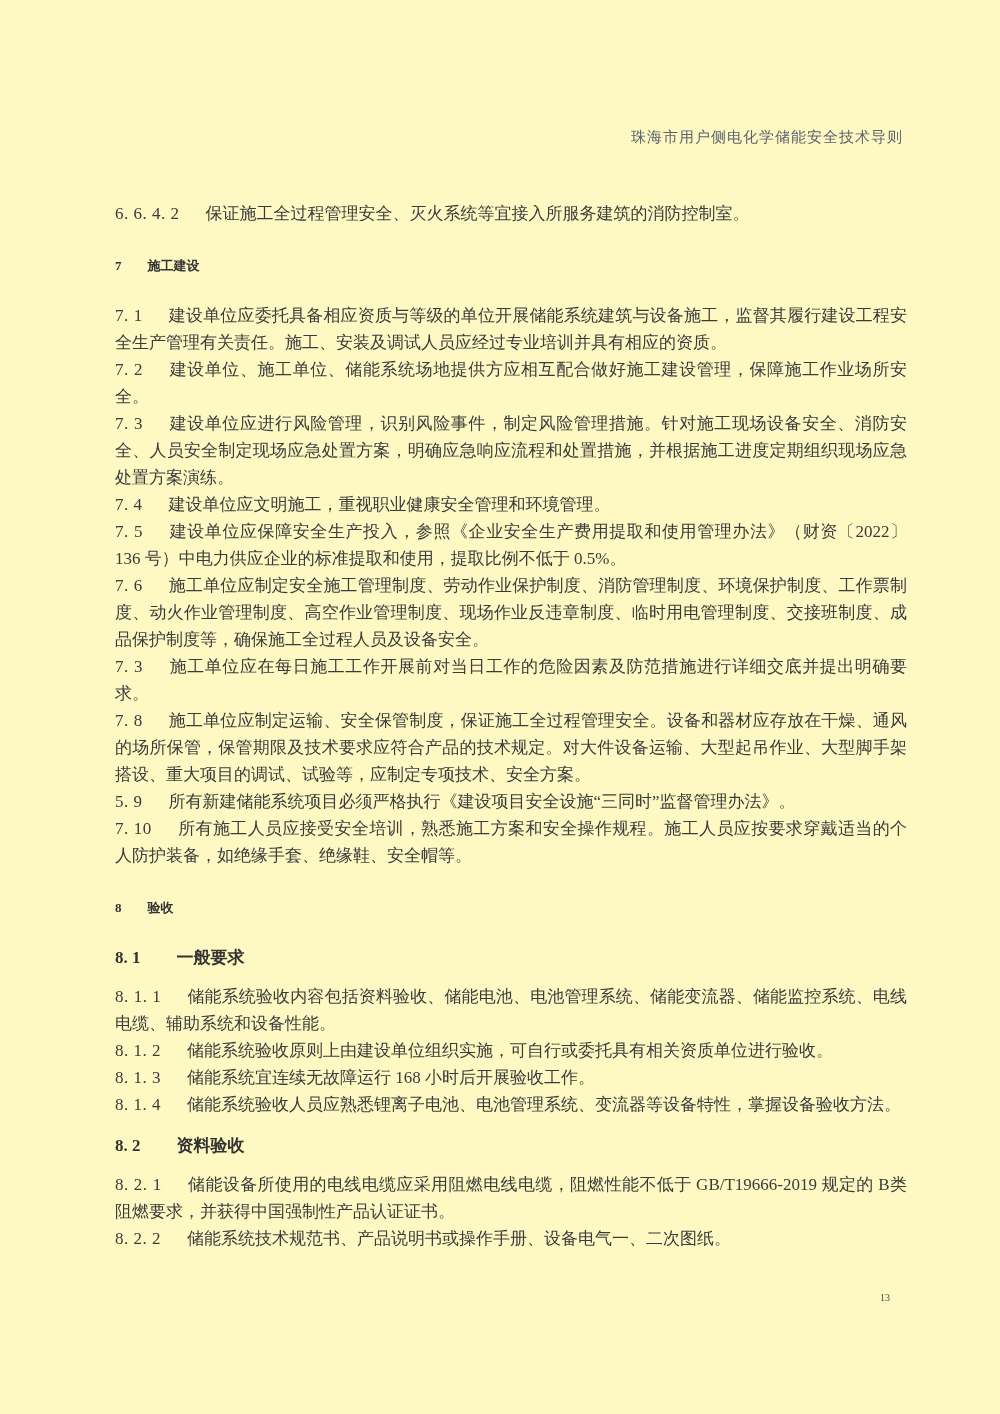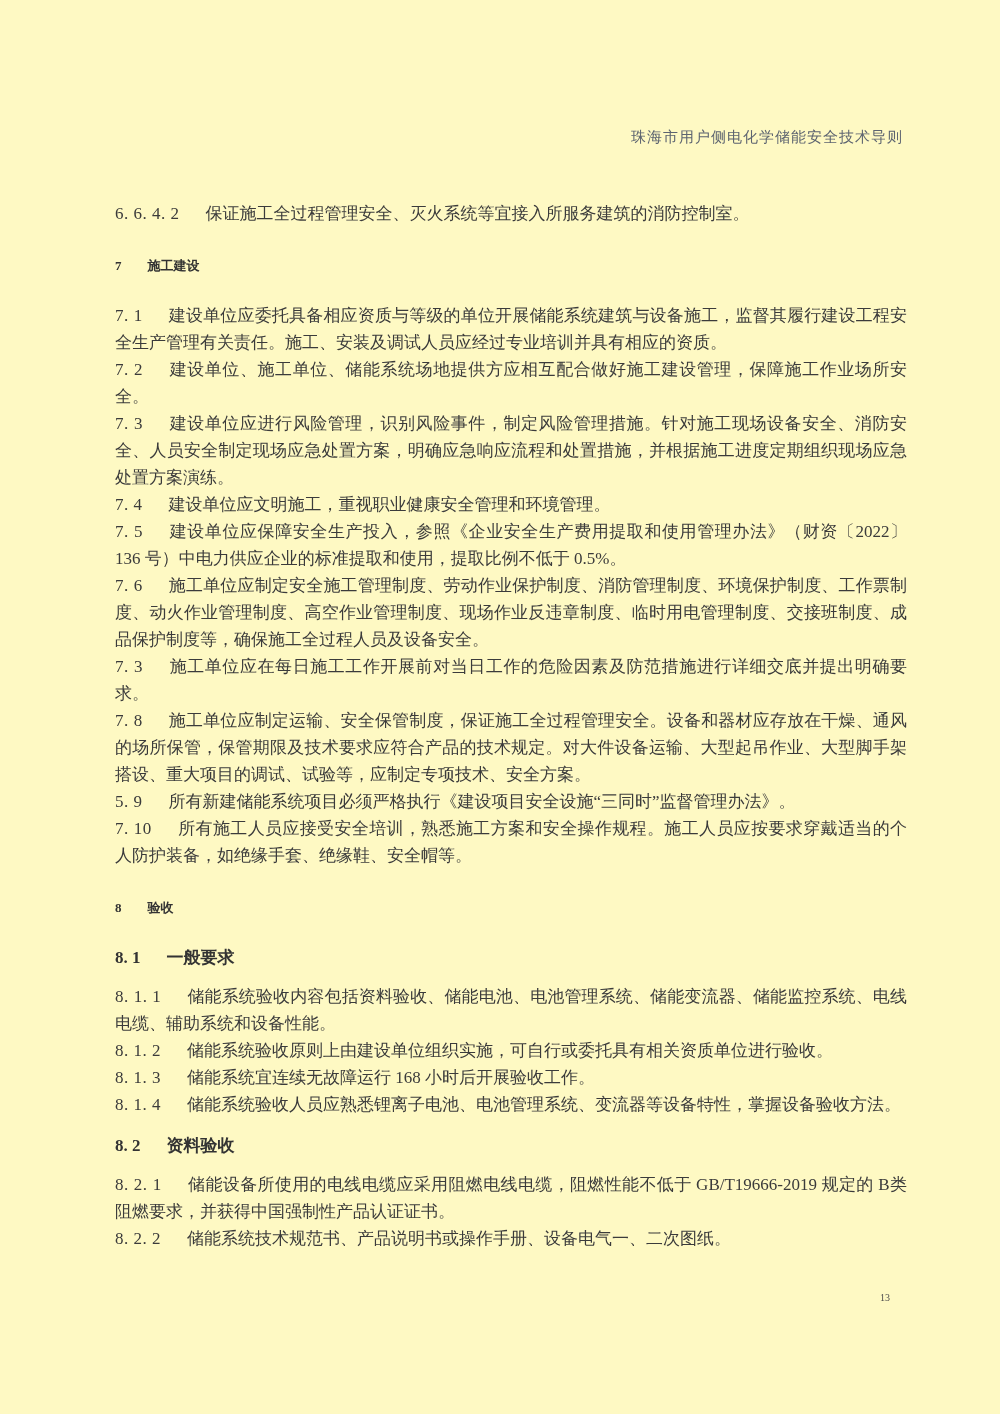--- a/index.html
+++ b/index.html
@@ -53,21 +53,21 @@
     margin-bottom: 23px;
   }
   p.section .num { margin-right: 26px; }
   p.subsection {
     font-weight: bold;
     font-size: 17px;
     color: #333;
     margin-top: 14px;
     margin-bottom: 12px;
   }
-  p.subsection .num { margin-right: 26px; }
+  p.subsection .num { margin-right: 36px; }
   .doc-footer {
     position: absolute;
     top: 1292px;
     left: 0;
     width: 890px;
     text-align: right;
     font-size: 10px;
     color: #4a4a4a;
   }
 </style>

